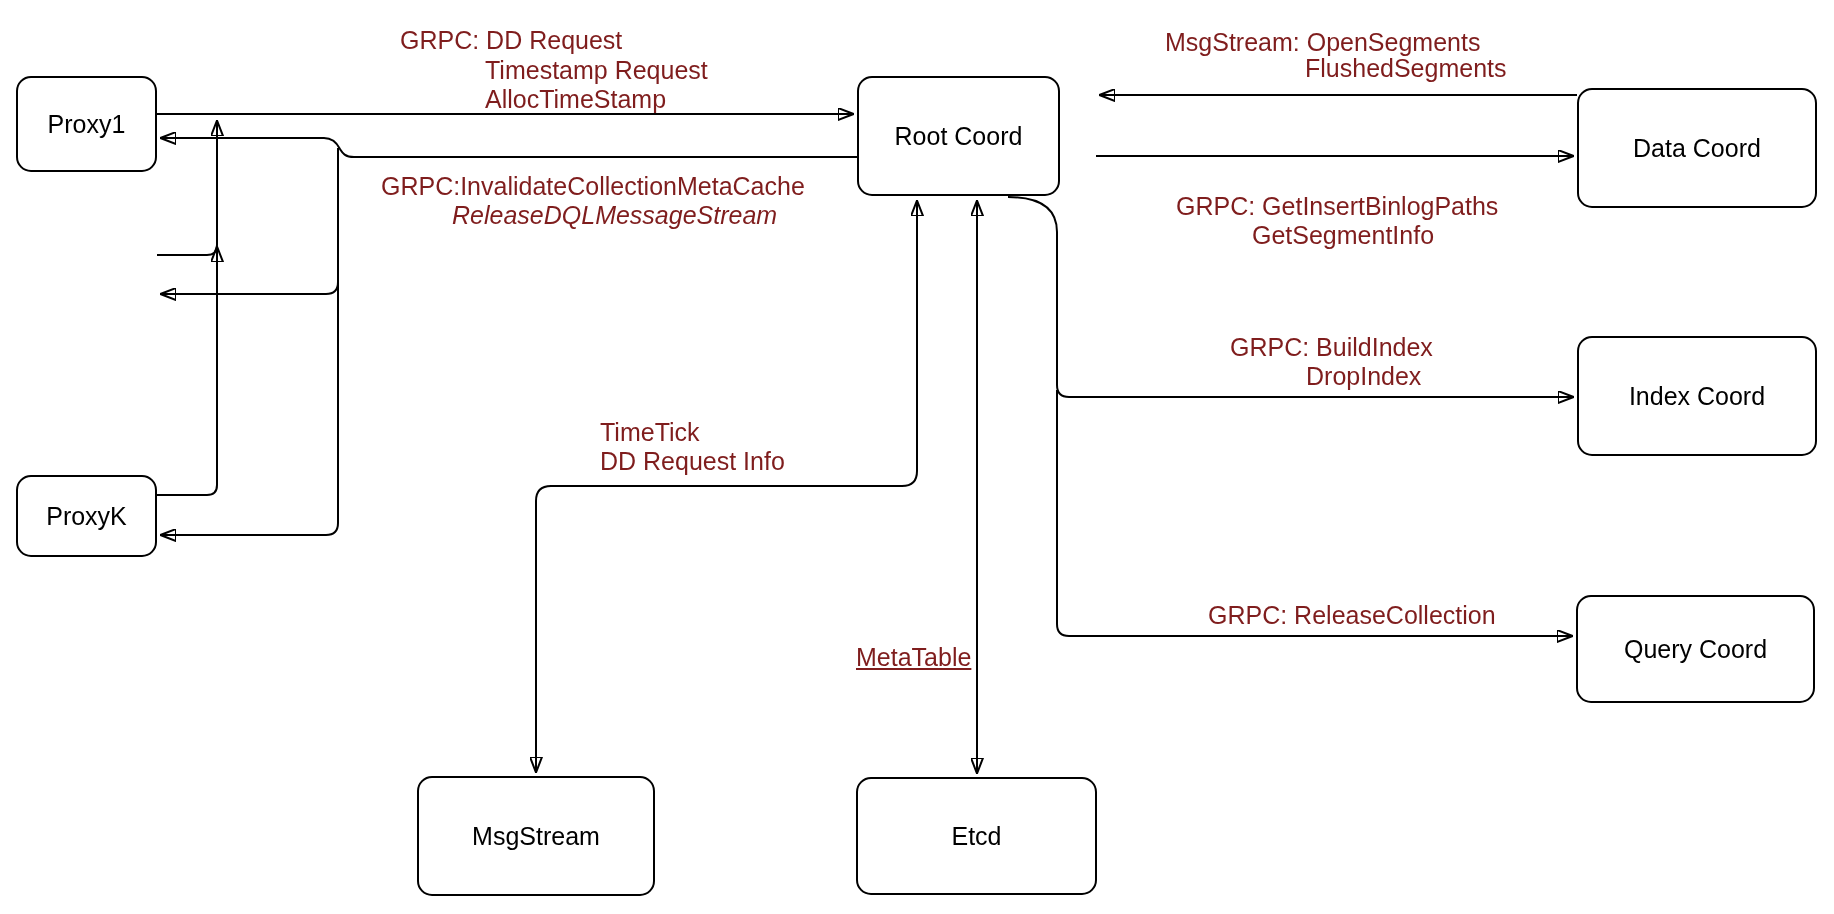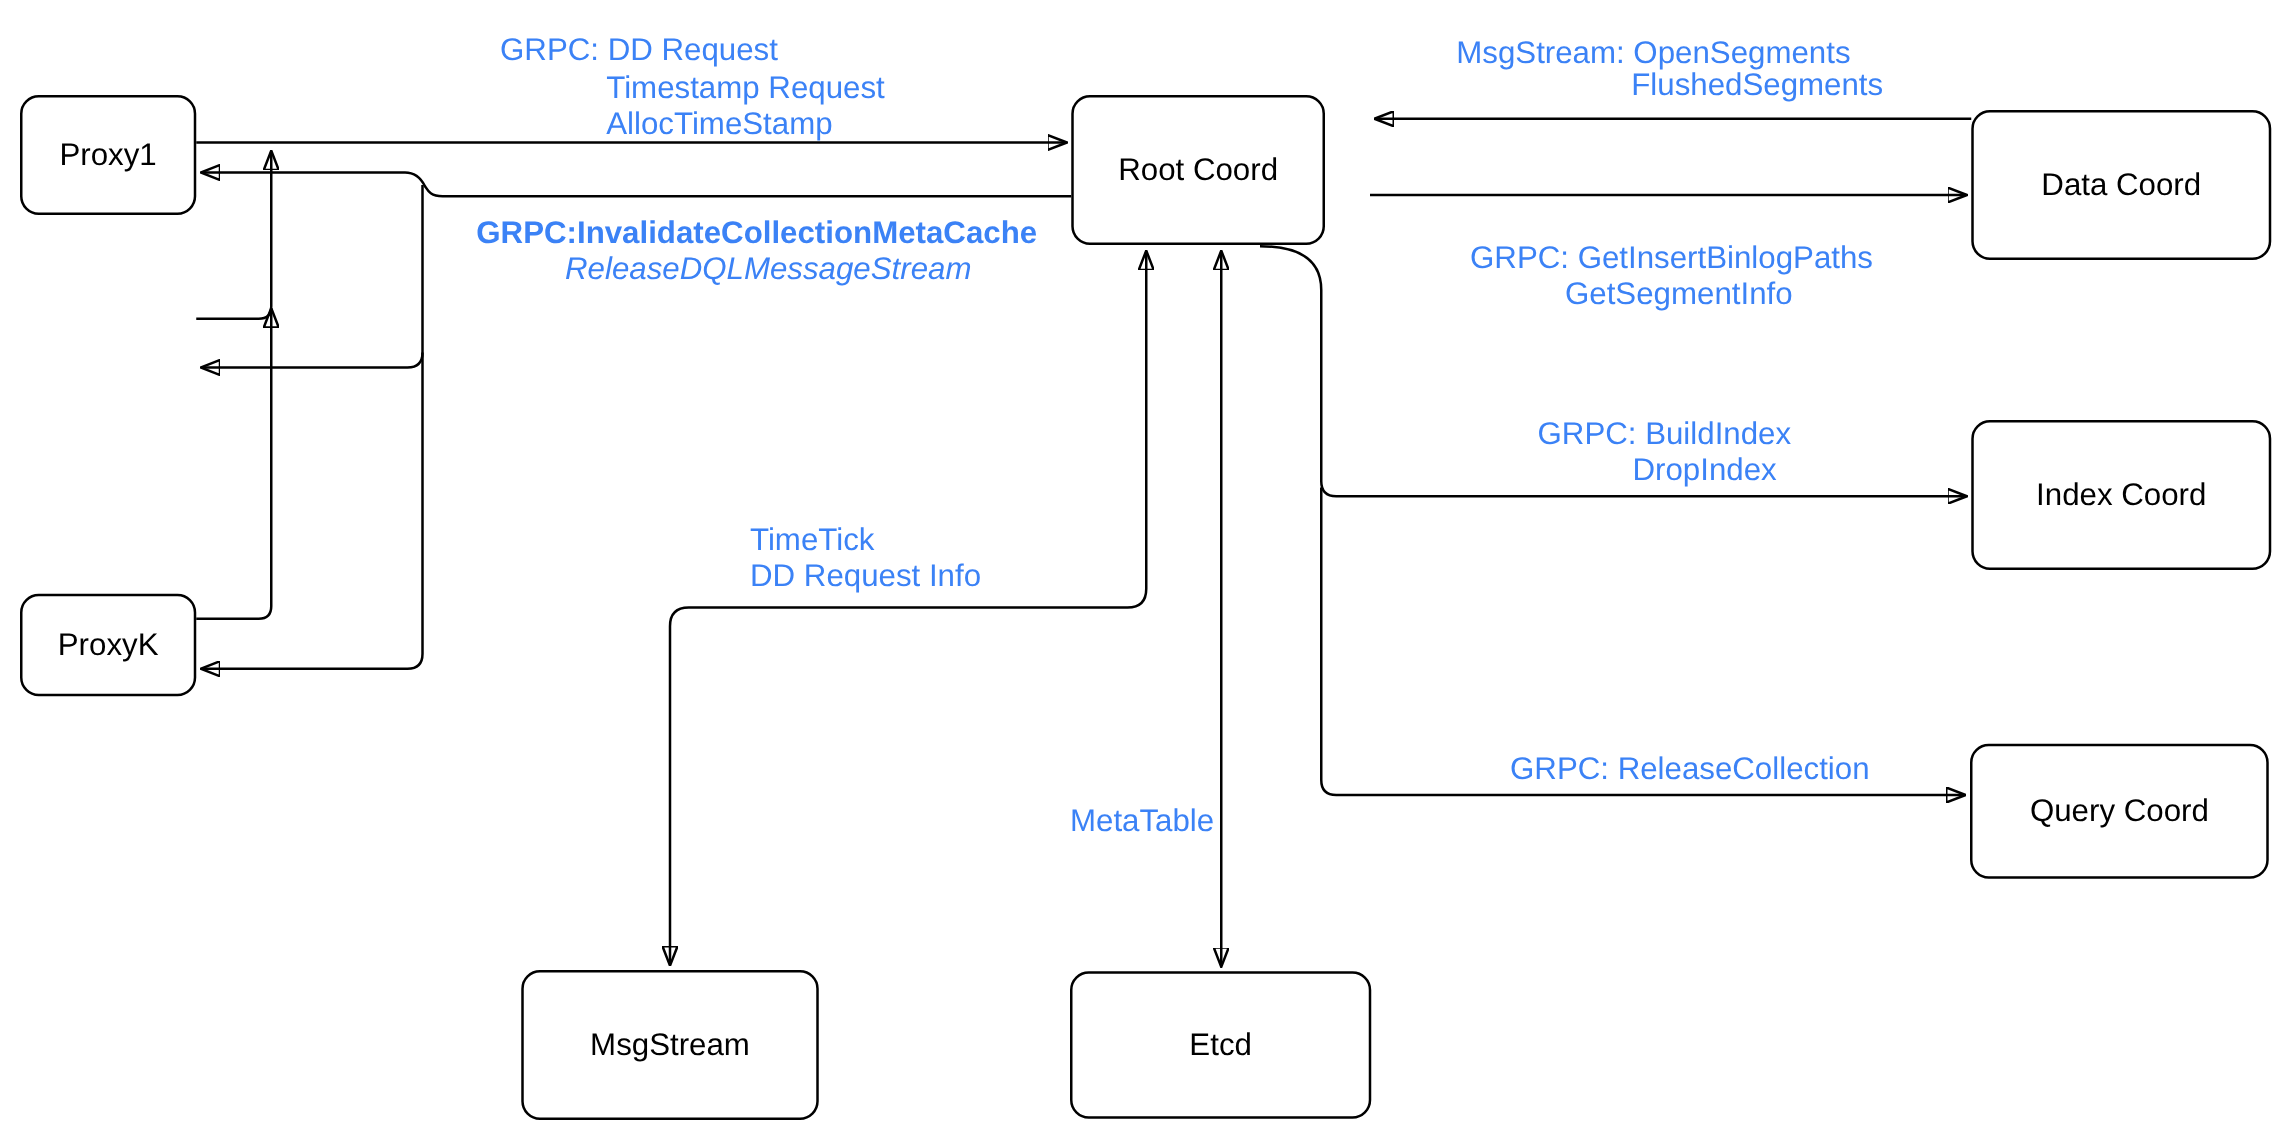--- a/index.html
+++ b/index.html
@@ -36,21 +36,21 @@
     display: flex;
     align-items: center;
     justify-content: center;
     font-size: 25px;
     color: #000000;
     white-space: nowrap;
   }
   .edge-label {
     position: absolute;
     font-size: 25px;
-    color: #3b82f6;
+    color: #7f1d1d;
     white-space: nowrap;
     line-height: 1.15;
   }
 </style>
 </head>
 <body>
 
 <div id="canvas">
 
   <svg id="edges" viewBox="0 0 1834 914">
@@ -115,27 +115,27 @@
   </div>
 
   <div class="node" style="left:856px; top:777px; width:241px; height:118px;">
     <span>Etcd</span>
   </div>
 
   <div class="edge-label" style="left:400px; top:26px;">GRPC: DD Request</div>
   <div class="edge-label" style="left:485px; top:56px;">Timestamp Request</div>
   <div class="edge-label" style="left:485px; top:85px;">AllocTimeStamp</div>
 
-  <div class="edge-label" style="left:381px; top:172px;font-weight:bold;">GRPC:InvalidateCollectionMetaCache</div>
+  <div class="edge-label" style="left:381px; top:172px;">GRPC:InvalidateCollectionMetaCache</div>
   <div class="edge-label" style="left:452px; top:201px;font-style:italic;">ReleaseDQLMessageStream</div>
 
   <div class="edge-label" style="left:600px; top:418px;">TimeTick</div>
   <div class="edge-label" style="left:600px; top:447px;">DD Request Info</div>
 
-  <div class="edge-label" style="left:856px; top:643px;">MetaTable</div>
+  <div class="edge-label" style="left:856px; top:643px;text-decoration:underline;">MetaTable</div>
 
   <div class="edge-label" style="left:1165px; top:28px;">MsgStream: OpenSegments</div>
   <div class="edge-label" style="left:1305px; top:54px;">FlushedSegments</div>
 
   <div class="edge-label" style="left:1176px; top:192px;">GRPC: GetInsertBinlogPaths</div>
   <div class="edge-label" style="left:1252px; top:221px;">GetSegmentInfo</div>
 
   <div class="edge-label" style="left:1230px; top:333px;">GRPC: BuildIndex</div>
   <div class="edge-label" style="left:1306px; top:362px;">DropIndex</div>
 

